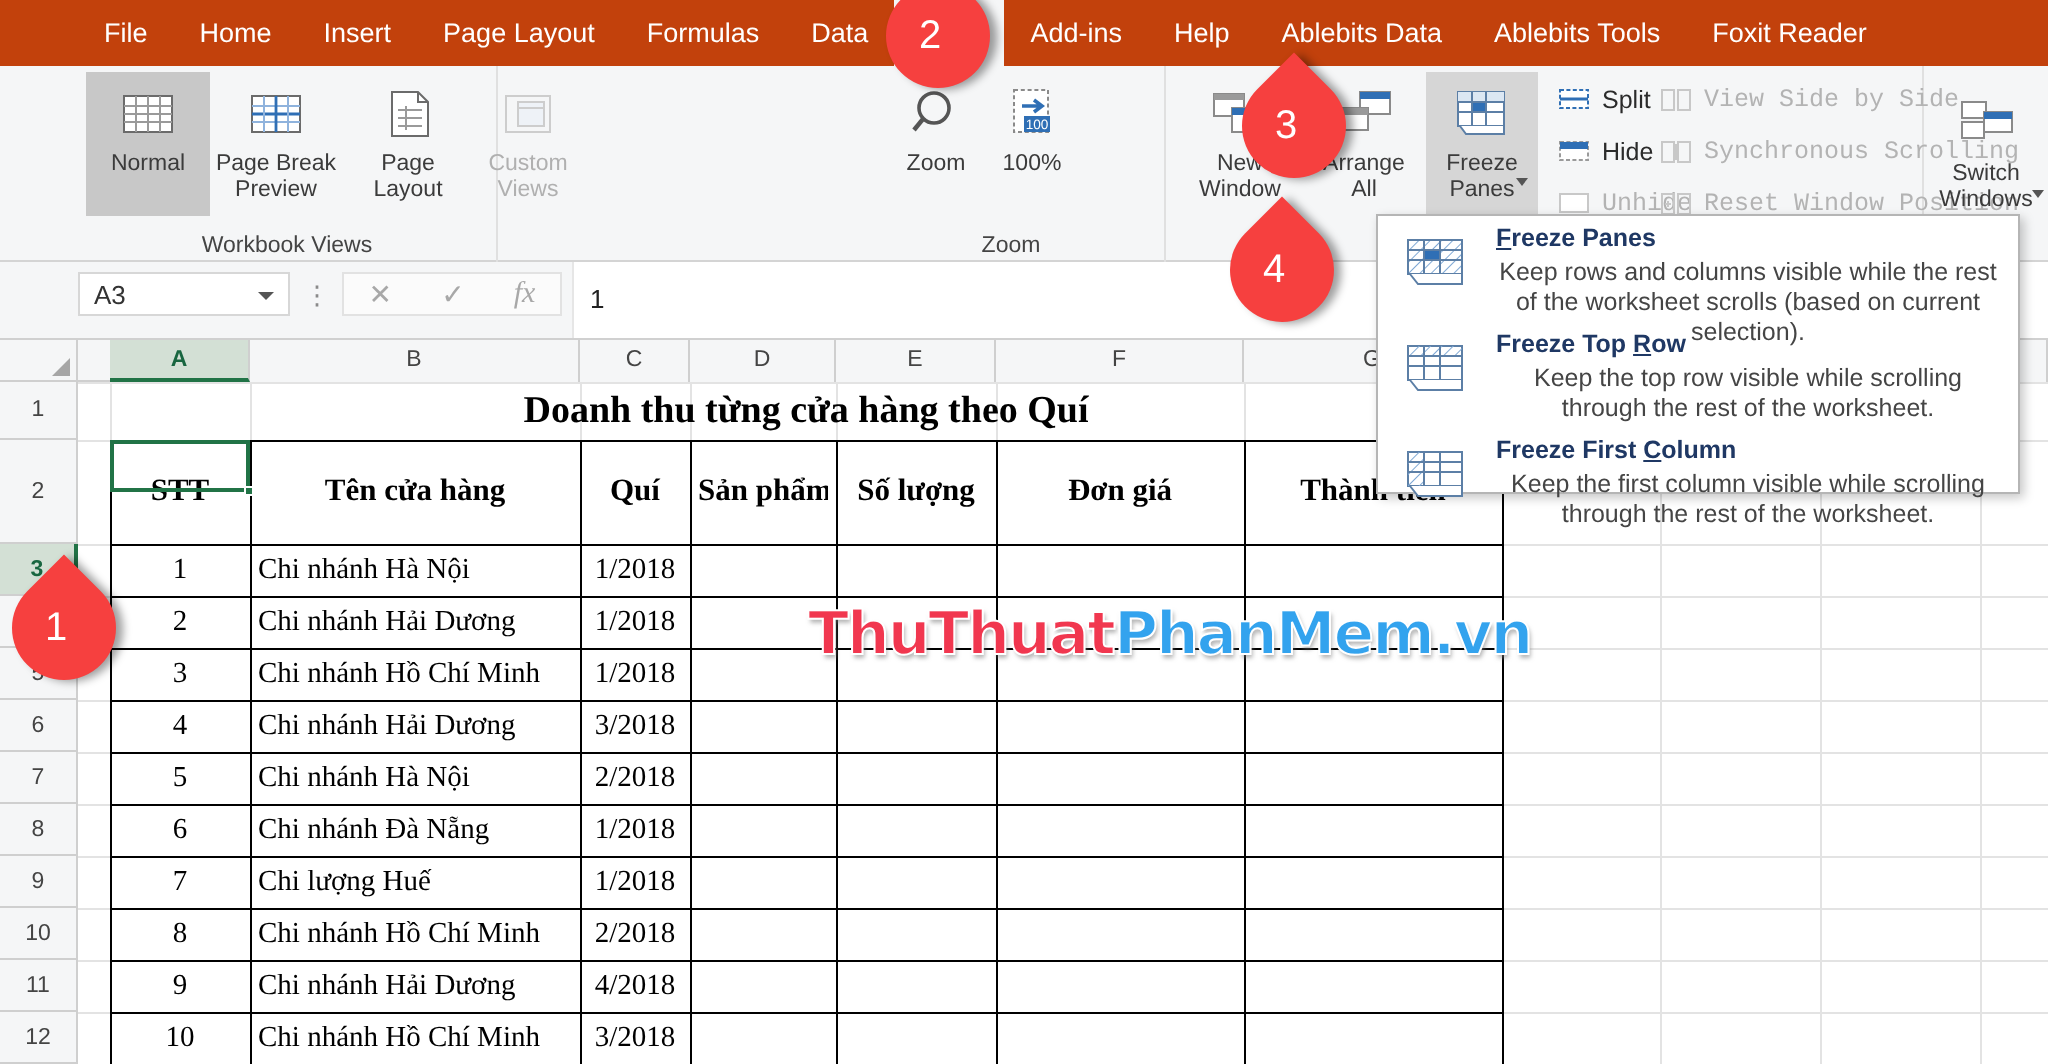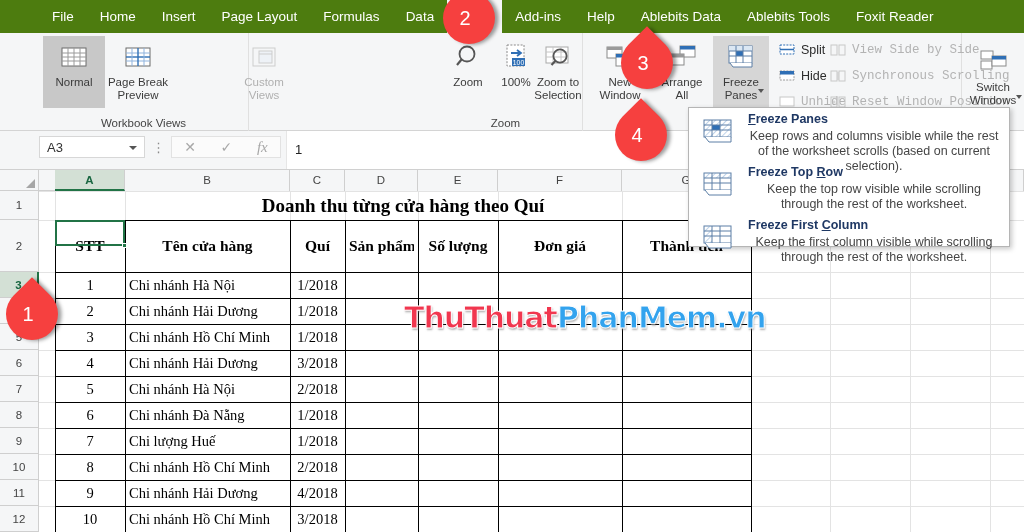--- a/index.html
+++ b/index.html
@@ -7,21 +7,21 @@
     width: 1024px; height: 532px;
     overflow: hidden;
     font-family: "Liberation Sans", sans-serif;
     background: #ffffff;
   }
   #app { position: relative; width: 1024px; height: 532px; overflow: hidden; }
 
   
   .ribbon-tabs {
     position: absolute; top: 0; left: 0; width: 1024px; height: 33px;
-    background: #4d7c0f;
+    background: #c2410c;
     display: flex; align-items: center;
   }
   .tab {
     height: 33px; line-height: 33px;
     padding: 0 13px;
     color: #ffffff; font-size: 13.5px;
     white-space: nowrap; cursor: pointer;
   }
   .tab.first { margin-left: 39px; }
   .tab.active {
@@ -230,20 +230,34 @@
             <line x1="4" y1="20" x2="28" y2="20" stroke="#8fb3dd"></line>
             <line x1="10" y1="7" x2="10" y2="25" stroke="#8fb3dd"></line>
             <line x1="16" y1="7" x2="16" y2="25" stroke="#2f6fb5" stroke-width="1.4"></line>
             <line x1="22" y1="7" x2="22" y2="25" stroke="#8fb3dd"></line>
           </svg>
         </div>
         <div class="lbl" style="white-space:pre-line;">Page Break
 Preview</div>
       </div>
 
+      <div class="big-btn" style="left:134px;">
+        <div class="icon-box">
+          <svg width="32" height="32" viewBox="0 0 32 32">
+            <path d="M8 5 h13 l5 5 v17 h-18 z" fill="#fff" stroke="#6b6b6b"></path>
+            <path d="M21 5 v5 h5" fill="none" stroke="#6b6b6b"></path>
+            <line x1="11" y1="14" x2="23" y2="14" stroke="#9a9a9a"></line>
+            <line x1="11" y1="18" x2="23" y2="18" stroke="#9a9a9a"></line>
+            <line x1="11" y1="22" x2="23" y2="22" stroke="#9a9a9a"></line>
+            <line x1="15" y1="12" x2="15" y2="24" stroke="#9a9a9a"></line>
+          </svg>
+        </div>
+        <div class="lbl" style="white-space:pre-line;">Page
+Layout</div>
+      </div>
 
       <div class="big-btn dis" style="left:196px; width:58px;">
         <div class="icon-box">
           <svg width="32" height="32" viewBox="0 0 32 32">
             <rect x="5" y="7" width="22" height="18" fill="none" stroke="#cdcdcd"></rect>
             <rect x="11" y="10" width="13" height="12" fill="#eef2f7" stroke="#cdcdcd"></rect>
             <line x1="11" y1="13" x2="24" y2="13" stroke="#cdcdcd"></line>
           </svg>
         </div>
         <div class="lbl" style="white-space:pre-line;">Custom
@@ -266,35 +280,20 @@
       <div class="big-btn" style="left:56px;">
         <div class="icon-box">
           <svg width="32" height="32" viewBox="0 0 32 32">
             <rect x="7" y="4" width="17" height="21" fill="#fff" stroke="#8a8a8a" stroke-dasharray="2,1.4"></rect>
             <path d="M11 12 h9 M17 9 l4 3 l-4 3" fill="none" stroke="#2f6fb5" stroke-width="1.8"></path>
             <rect x="12" y="17" width="13" height="8" fill="#2f6fb5"></rect>
             <text x="18.5" y="23.6" font-size="6.8" fill="#fff" text-anchor="middle" font-family="Liberation Sans">100</text>
           </svg>
         </div>
         <div class="lbl">100%</div>
-      </div>
-      <div class="big-btn" style="left:104px; width:50px;">
-        <div class="icon-box">
-          <svg width="32" height="32" viewBox="0 0 32 32">
-            <rect x="4" y="6" width="22" height="16" fill="#fff" stroke="#a9a9a9"></rect>
-            <line x1="4" y1="11" x2="26" y2="11" stroke="#c6c6c6"></line>
-            <line x1="4" y1="16" x2="26" y2="16" stroke="#c6c6c6"></line>
-            <line x1="11" y1="6" x2="11" y2="22" stroke="#c6c6c6"></line>
-            <line x1="19" y1="6" x2="19" y2="22" stroke="#c6c6c6"></line>
-            <circle cx="18" cy="15" r="6.6" fill="none" stroke="#555" stroke-width="1.8"></circle>
-            <line x1="13.5" y1="19.8" x2="9.5" y2="24" stroke="#555" stroke-width="2.2"></line>
-          </svg>
-        </div>
-        <div class="lbl" style="white-space:pre-line;">Zoom to
-Selection</div>
       </div>
       <div class="rgroup-label">Zoom</div>
     </div>
 
     <div class="rgroup" style="left:583px; width:379px;">
       <div class="big-btn" style="left:6px;">
         <div class="icon-box">
           <svg width="32" height="32" viewBox="0 0 32 32">
             <rect x="3" y="6" width="15" height="11" fill="#fff" stroke="#8a8a8a"></rect>
             <rect x="3" y="6" width="15" height="3" fill="#9a9a9a"></rect>

